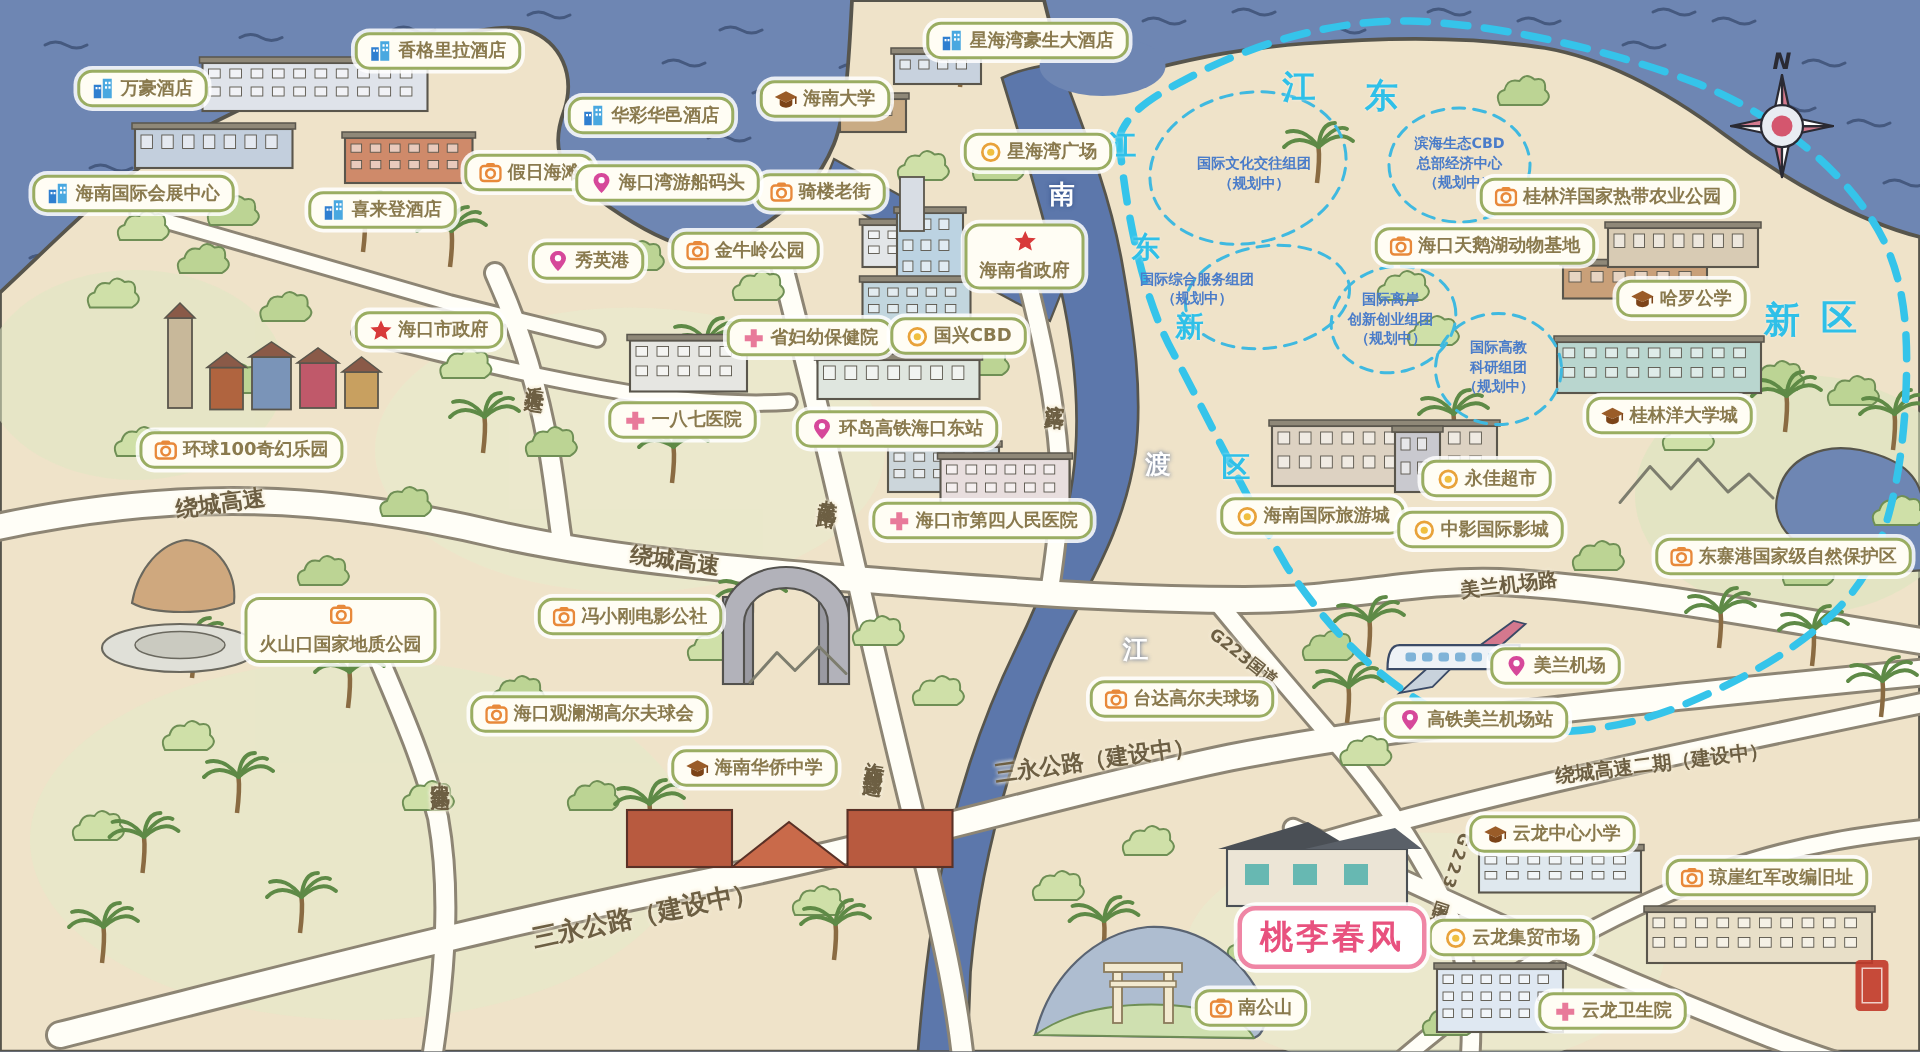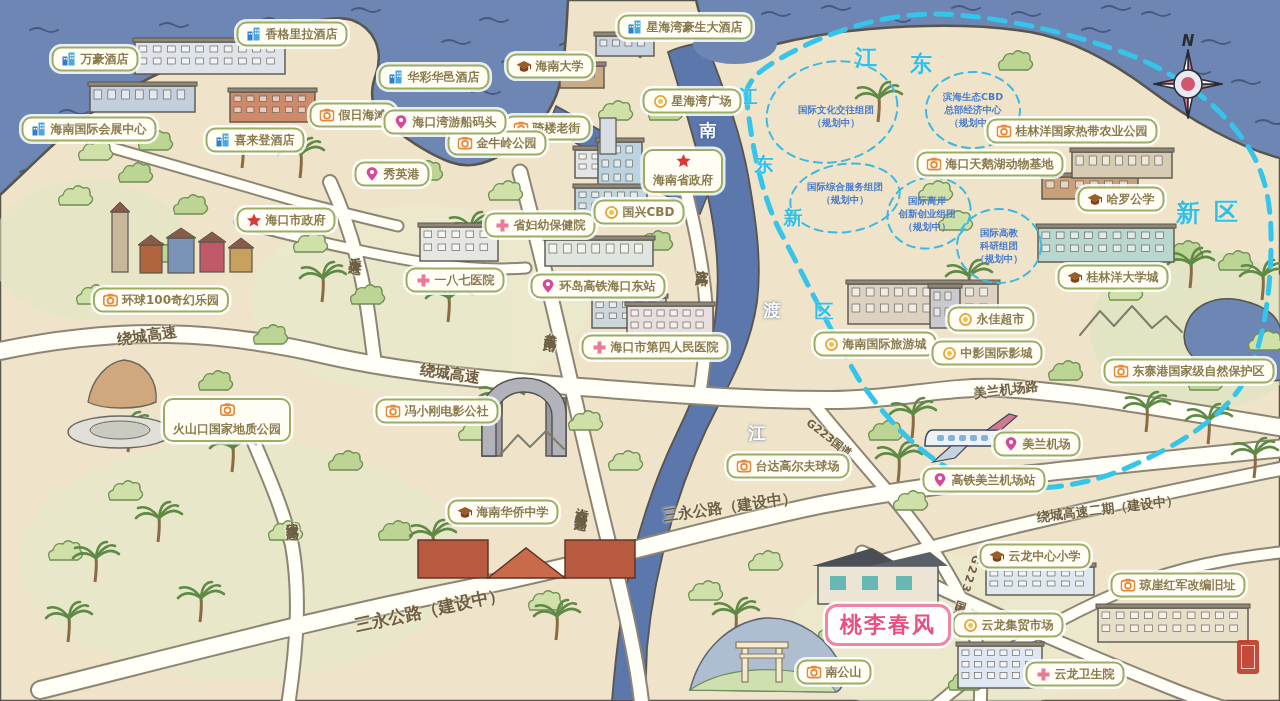--- a/index.html
+++ b/index.html
@@ -857,21 +857,21 @@
     <div class="poi" style="left: 547px; top: 128px;">
       <span class="ic">
         <svg width="15" height="15" viewBox="0 0 15 15">
           <rect x="0.8" y="3.2" width="13.4" height="10" rx="2.4" fill="none" stroke="#e8893a" stroke-width="1.7"></rect>
           <rect x="4.5" y="1.2" width="6" height="2.6" rx="1.2" fill="#e8893a"></rect>
           <circle cx="7.5" cy="8.2" r="2.9" fill="none" stroke="#e8893a" stroke-width="1.7"></circle>
         </svg>
       </span>
       <span>骑楼老街</span>
     </div>
-    <div class="poi" style="left: 497px; top: 143px; justify-content: flex-end;">
+    <div class="poi" style="left: 497px; top: 167px; justify-content: flex-end;">
       <span class="ic">
         <svg width="15" height="15" viewBox="0 0 15 15">
           <rect x="0.8" y="3.2" width="13.4" height="10" rx="2.4" fill="none" stroke="#e8893a" stroke-width="1.7"></rect>
           <rect x="4.5" y="1.2" width="6" height="2.6" rx="1.2" fill="#e8893a"></rect>
           <circle cx="7.5" cy="8.2" r="2.9" fill="none" stroke="#e8893a" stroke-width="1.7"></circle>
         </svg>
       </span>
       <span>金牛岭公园</span>
     </div>
     <div class="poi" style="left: 161px; top: 300px;">
@@ -887,29 +887,39 @@
     <div class="poi" style="left: 227px; top: 420px; flex-direction: column;">
       <span class="ic">
         <svg width="15" height="15" viewBox="0 0 15 15">
           <rect x="0.8" y="3.2" width="13.4" height="10" rx="2.4" fill="none" stroke="#e8893a" stroke-width="1.7"></rect>
           <rect x="4.5" y="1.2" width="6" height="2.6" rx="1.2" fill="#e8893a"></rect>
           <circle cx="7.5" cy="8.2" r="2.9" fill="none" stroke="#e8893a" stroke-width="1.7"></circle>
         </svg>
       </span>
       <span>火山口国家地质公园</span>
     </div>
-    <div class="poi" style="left: 437px; top: 411px;">
+    <div class="poi" style="left: 420px; top: 411px;">
       <span class="ic">
         <svg width="15" height="15" viewBox="0 0 15 15">
           <rect x="0.8" y="3.2" width="13.4" height="10" rx="2.4" fill="none" stroke="#e8893a" stroke-width="1.7"></rect>
           <rect x="4.5" y="1.2" width="6" height="2.6" rx="1.2" fill="#e8893a"></rect>
           <circle cx="7.5" cy="8.2" r="2.9" fill="none" stroke="#e8893a" stroke-width="1.7"></circle>
         </svg>
       </span>
       <span>冯小刚电影公社</span>
+    </div>
+    <div class="poi" style="left: 393px; top: 476px;">
+      <span class="ic">
+        <svg width="15" height="15" viewBox="0 0 15 15">
+          <rect x="0.8" y="3.2" width="13.4" height="10" rx="2.4" fill="none" stroke="#e8893a" stroke-width="1.7"></rect>
+          <rect x="4.5" y="1.2" width="6" height="2.6" rx="1.2" fill="#e8893a"></rect>
+          <circle cx="7.5" cy="8.2" r="2.9" fill="none" stroke="#e8893a" stroke-width="1.7"></circle>
+        </svg>
+      </span>
+      <span>海口观澜湖高尔夫球会</span>
     </div>
     <div class="poi" style="left: 788px; top: 466px;">
       <span class="ic">
         <svg width="15" height="15" viewBox="0 0 15 15">
           <rect x="0.8" y="3.2" width="13.4" height="10" rx="2.4" fill="none" stroke="#e8893a" stroke-width="1.7"></rect>
           <rect x="4.5" y="1.2" width="6" height="2.6" rx="1.2" fill="#e8893a"></rect>
           <circle cx="7.5" cy="8.2" r="2.9" fill="none" stroke="#e8893a" stroke-width="1.7"></circle>
         </svg>
       </span>
       <span>台达高尔夫球场</span>
@@ -1109,21 +1119,21 @@
     </div>
     <div class="poi" style="left: 668px; top: 101px; margin-left: 24px;">
       <span class="ic">
         <svg width="14" height="14" viewBox="0 0 14 14">
           <circle cx="7" cy="7" r="5.6" fill="none" stroke="#e8a23a" stroke-width="1.8"></circle>
           <circle cx="7" cy="7" r="2.4" fill="#f0c040"></circle>
         </svg>
       </span>
       <span>星海湾广场</span>
     </div>
-    <div class="poi" style="left: 639px; top: 212px;">
+    <div class="poi" style="left: 639px; top: 224px;">
       <span class="ic">
         <svg width="14" height="14" viewBox="0 0 14 14">
           <circle cx="7" cy="7" r="5.6" fill="none" stroke="#e8a23a" stroke-width="1.8"></circle>
           <circle cx="7" cy="7" r="2.4" fill="#f0c040"></circle>
         </svg>
       </span>
       <span>国兴CBD</span>
     </div>
     <div class="poi" style="left: 875px; top: 344px;">
       <span class="ic">
@@ -1184,21 +1194,21 @@
     <div class="district-char" style="left: 1188px; top: 213px; font-size: 24px;">新</div>
     <div class="district-char" style="left: 1226px; top: 212px; font-size: 24px;">区</div>
     <div class="river-char" style="left: 708px; top: 130px;">南</div>
     <div class="river-char" style="left: 772px; top: 310px;">渡</div>
     <div class="river-char" style="left: 757px; top: 433px;">江</div>
     <div class="region-text" style="left: 836px; top: 117px;">国际文化交往组团
 （规划中）</div>
     <div class="region-text" style="left: 973px; top: 110px;">滨海生态CBD
 总部经济中心
 （规划中）</div>
-    <div class="region-text" style="left: 845px; top: 194px;">国际综合服务组团
+    <div class="region-text" style="left: 798px; top: 194px;">国际综合服务组团
 （规划中）</div>
     <div class="region-text" style="left: 927px; top: 214px;">国际离岸
 创新创业组团
 （规划中）</div>
     <div class="region-text" style="left: 999px; top: 246px;">国际高教
 科研组团
 （规划中）</div>
   </div>
 
 </body></html>

